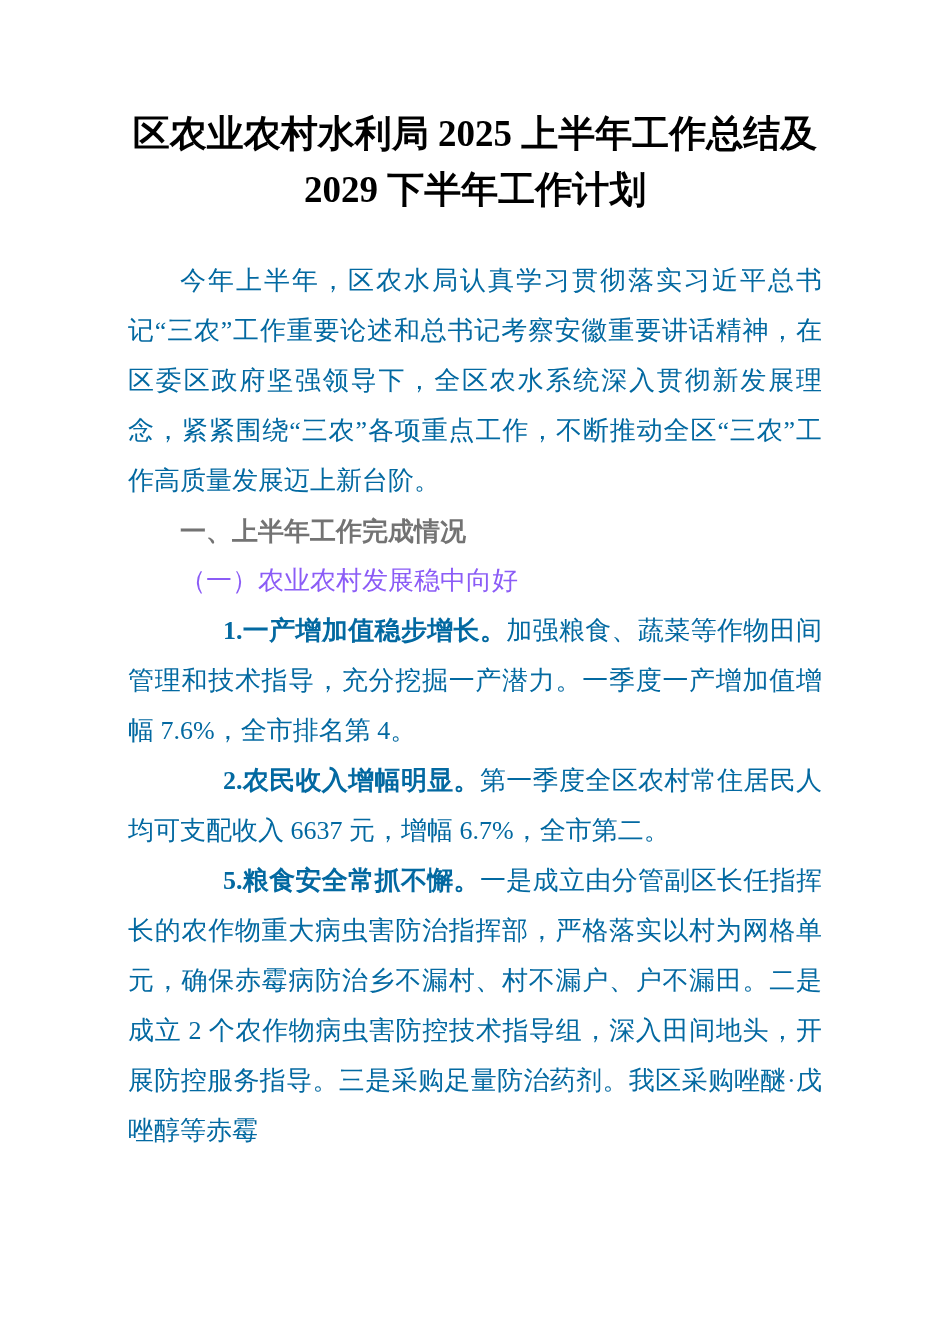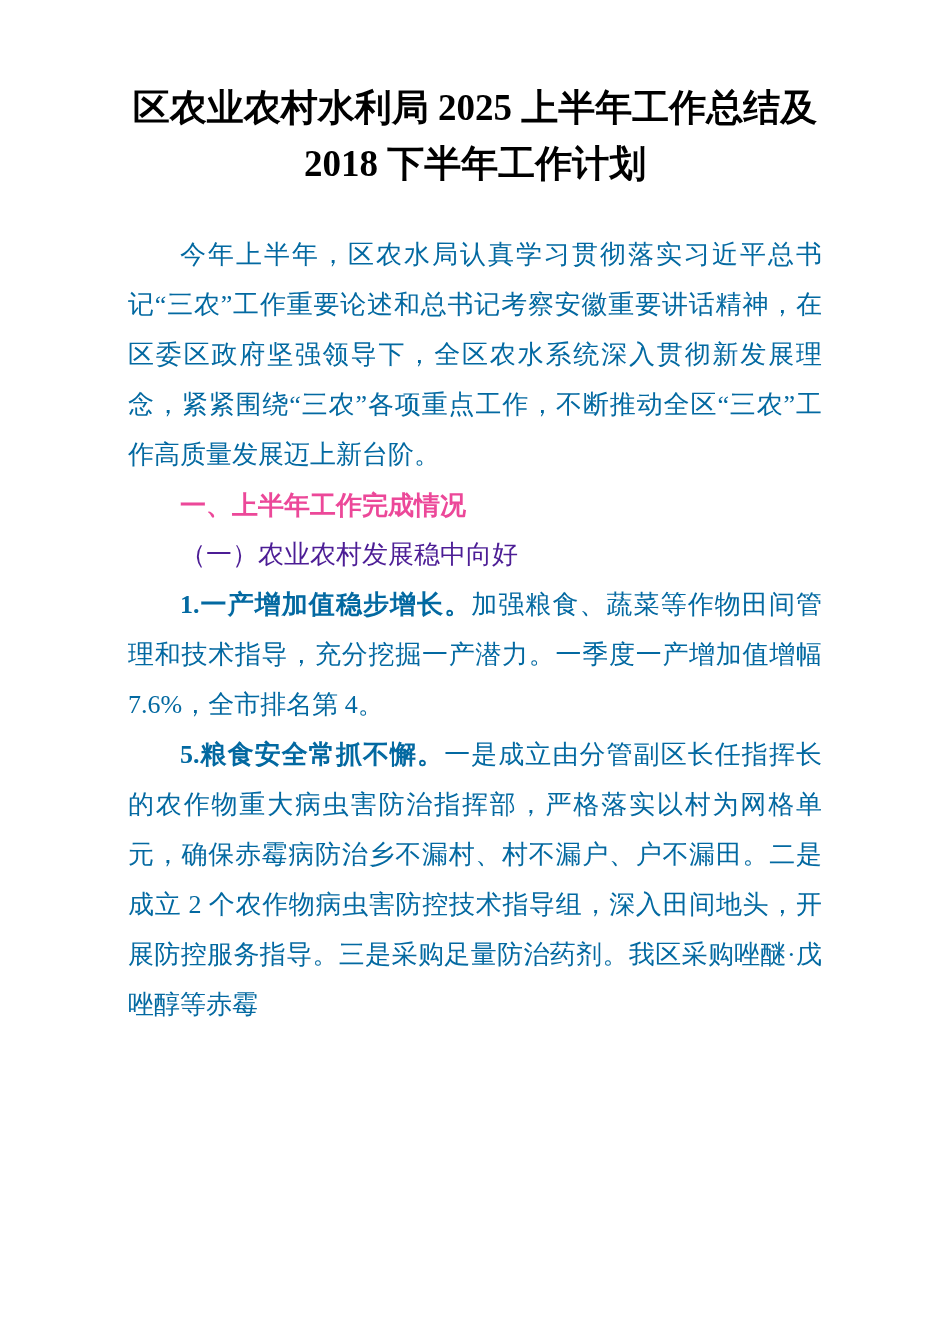--- a/index.html
+++ b/index.html
@@ -6,21 +6,21 @@
     margin: 0;
     padding: 0;
     background: #ffffff;
   }
   .page {
     position: relative;
     width: 950px;
     height: 1344px;
     background: #ffffff;
     box-sizing: border-box;
-    padding: 80px 128px 0 128px;
+    padding: 106px 128px 0 128px;
     overflow: hidden;
     color: #000000;
   }
   .doc-title {
     margin: 0 -14px 38px -14px;
     font-family: "Liberation Serif", "DejaVu Serif", serif;
     font-weight: bold;
     font-size: 37px;
     line-height: 56px;
     text-align: center;
@@ -41,49 +41,51 @@
     color: #0369a1;
   }
   .heading1 {
     margin: 0;
     font-family: "Liberation Sans", "DejaVu Sans", sans-serif;
     font-weight: bold;
     font-size: 26px;
     line-height: 50px;
     text-indent: 2em;
     text-align: left;
-    color: #ec4899;
+    color: #737373;
   }
   .subheading {
     margin: 0;
     font-family: "Liberation Serif", "DejaVu Serif", serif;
     font-size: 26px;
     line-height: 50px;
     text-indent: 2em;
     text-align: left;
-    color: #4c1d95;
+    color: #8b5cf6;
   }
   .lead {
     font-weight: bold;
+    margin-left: 43px;
   }
 </style>
 </head>
 <body>
 
 <div class="page">
 
   <h1 class="doc-title">
     <span class="title-line">区农业农村水利局 2025 上半年工作总结及</span>
-    <span class="title-line">2018 下半年工作计划</span>
+    <span class="title-line">2029 下半年工作计划</span>
   </h1>
 
   <p class="para">今年上半年，区农水局认真学习贯彻落实习近平总书记“三农”工作重要论述和总书记考察安徽重要讲话精神，在区委区政府坚强领导下，全区农水系统深入贯彻新发展理念，紧紧围绕“三农”各项重点工作，不断推动全区“三农”工作高质量发展迈上新台阶。</p>
 
   <p class="heading1">一、上半年工作完成情况</p>
 
   <p class="subheading">（一）农业农村发展稳中向好</p>
 
   <p class="para"><strong class="lead">1.一产增加值稳步增长。</strong><span>加强粮食、蔬菜等作物田间管理和技术指导，充分挖掘一产潜力。一季度一产增加值增幅 7.6%，全市排名第 4。</span></p>
 
+  <p class="para"><strong class="lead">2.农民收入增幅明显。</strong><span>第一季度全区农村常住居民人均可支配收入 6637 元，增幅 6.7%，全市第二。</span></p>
 
   <p class="para"><strong class="lead">5.粮食安全常抓不懈。</strong><span>一是成立由分管副区长任指挥长的农作物重大病虫害防治指挥部，严格落实以村为网格单元，确保赤霉病防治乡不漏村、村不漏户、户不漏田。二是成立 2 个农作物病虫害防控技术指导组，深入田间地头，开展防控服务指导。三是采购足量防治药剂。我区采购唑醚·戊唑醇等赤霉</span></p>
 
 </div>
 
 </body></html>

